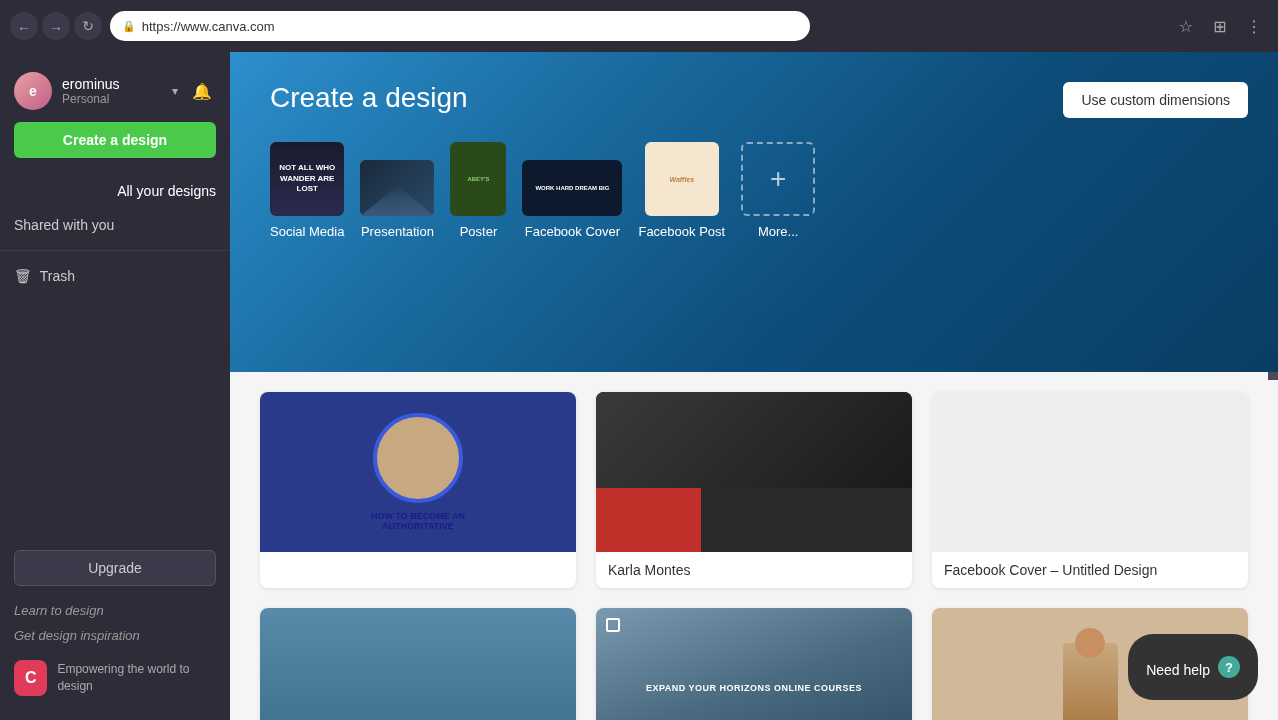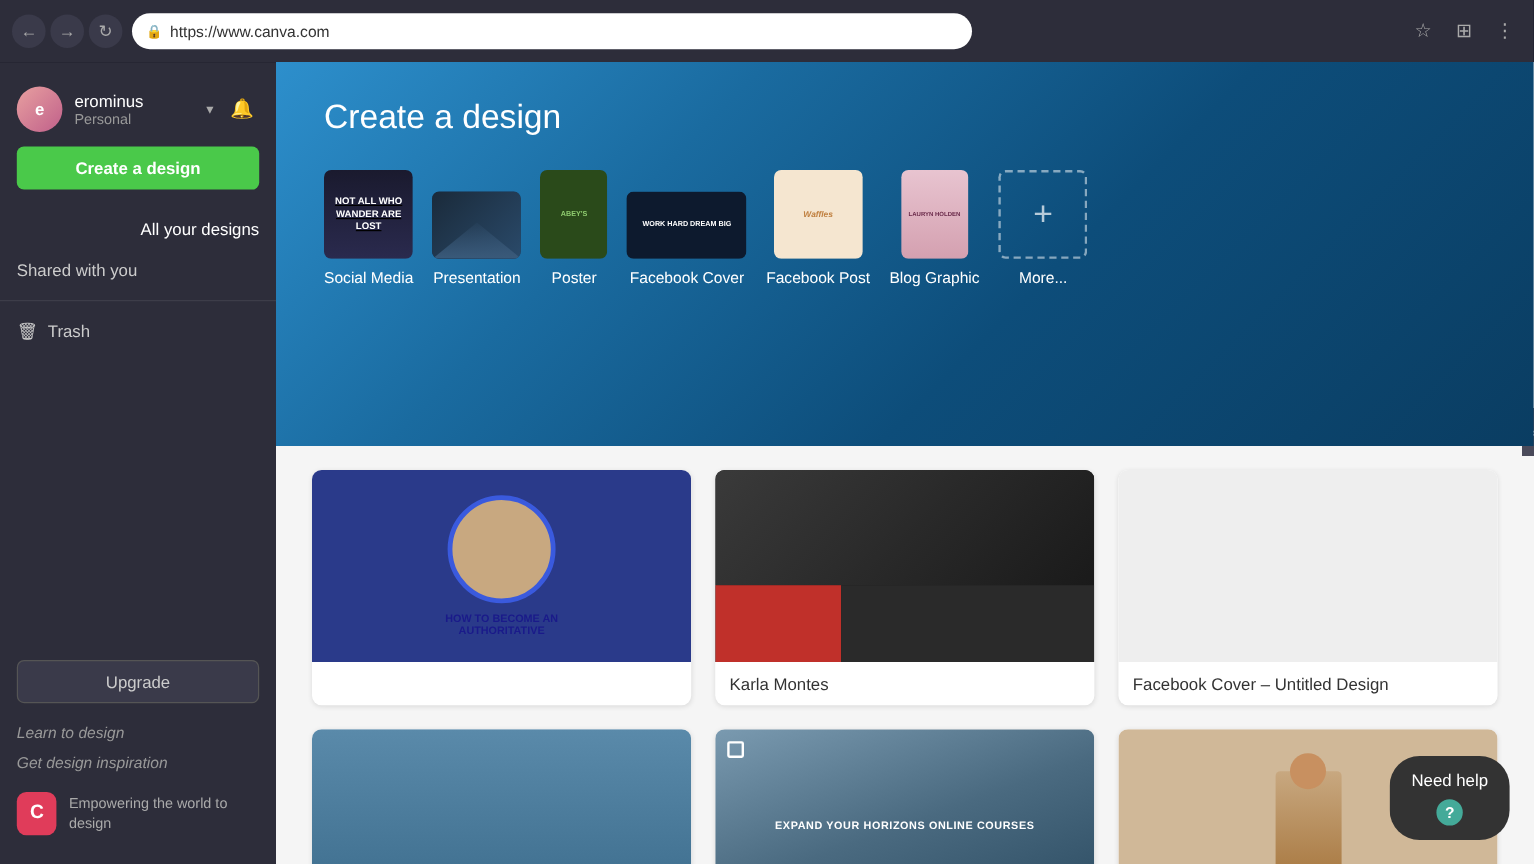--- a/index.html
+++ b/index.html
@@ -71,21 +71,21 @@
 
     
     .recent-section { padding: 20px 30px; background: #f5f5f5; }
     .designs-grid { display: grid; grid-template-columns: repeat(3, 1fr); gap: 20px; }
     .design-card { background: white; border-radius: 8px; overflow: hidden; cursor: pointer; box-shadow: 0 1px 4px rgba(0,0,0,0.1); }
     .design-card-img { width: 100%; height: 160px; object-fit: cover; background: #ddd; overflow: hidden; position: relative; }
     .design-card-info { padding: 10px 12px; }
     .design-card-title { font-size: 14px; color: #333; font-weight: 400; }
 
     
-    .social-inner { width: 100%; height: 100%; background: linear-gradient(to bottom, #1a1a2e, #2a2a4e); display: flex; align-items: center; justify-content: flex-start; padding: 8px; text-decoration: underline; }
+    .social-inner { width: 100%; height: 100%; background: linear-gradient(to bottom, #1a1a2e, #2a2a4e); display: flex; align-items: center; justify-content: flex-start; padding: 8px; }
     .social-text { color: white; font-size: 8px; font-weight: bold; text-align: center; line-height: 1.3; }
 
     .pres-inner { width: 100%; height: 100%; background: linear-gradient(135deg, #1a2a3a 0%, #2a4a6a 100%); position: relative; }
     .pres-mountain { position: absolute; bottom: 0; width: 100%; height: 60%; background: linear-gradient(to top, #3a5a7a, transparent); clip-path: polygon(0% 100%, 50% 10%, 100% 100%); }
 
     .poster-inner { width: 100%; height: 100%; background: #2a4a1a; display: flex; align-items: center; justify-content: center; padding: 4px; }
     .poster-text { color: #8fcc6f; font-size: 6px; text-align: center; font-weight: bold; }
 
     .fbcover-inner { width: 100%; height: 100%; background: #0d1a2e; display: flex; align-items: center; justify-content: center; }
     .fbcover-text { color: white; font-size: 6px; text-align: center; font-weight: bold; }
@@ -103,21 +103,21 @@
     .card-thumb-1 { width: 100%; height: 100%; background: #2a3a6a; display: flex; align-items: center; justify-content: center; padding: 10px; }
 
     .card-thumb-2 { width: 100%; height: 100%; background: #1a1a1a; position: relative; }
 
     
     .main-content::-webkit-scrollbar { width: 8px; }
     .main-content::-webkit-scrollbar-track { background: #e0e0e0; }
     .main-content::-webkit-scrollbar-thumb { background: #bbb; border-radius: 4px; }
 
     
-    .need-help-btn { position: fixed; bottom: 20px; right: 20px; background: #333; color: white; border: none; border-radius: 25px; padding: 12px 18px; font-size: 14px; cursor: pointer; display: flex; align-items: center; gap: 8px; z-index: 100; flex-direction: column; }
+    .need-help-btn { position: fixed; bottom: 20px; right: 20px; background: #333; color: white; border: none; border-radius: 25px; padding: 22px 18px; font-size: 14px; cursor: pointer; display: flex; align-items: flex-end; gap: 8px; z-index: 100; }
     .help-circle { width: 22px; height: 22px; background: #4a9; border-radius: 50%; display: flex; align-items: center; justify-content: center; font-size: 13px; font-weight: bold; }
 
     .sidebar-arrow { position: absolute; right: -10px; top: 50%; transform: translateY(-50%); width: 20px; height: 40px; background: #4a4a5a; border-radius: 0 4px 4px 0; display: flex; align-items: center; justify-content: center; color: white; font-size: 12px; }
   </style>
 </head>
 <body>
 
 <div class="browser-chrome">
   <div class="nav-buttons">
     <button class="nav-btn">←</button>
@@ -175,20 +175,21 @@
         <div class="canva-logo">C</div>
         <span class="canva-tagline">Empowering the world to design</span>
       </div>
     </div>
   </div>
 
   <div class="main-content">
 
     <div class="design-header">
       <h1 class="design-header-title">Create a design</h1>
+      <button class="custom-dim-btn">Use custom dimensions</button>
 
       <div class="templates-row">
 
         <div class="template-item">
           <div class="template-thumbnail tmpl-social">
             <div class="social-inner">
               <div class="social-text">NOT ALL WHO WANDER ARE LOST</div>
             </div>
           </div>
           <span class="template-label">Social Media</span>
@@ -223,28 +224,20 @@
 
         <div class="template-item">
           <div class="template-thumbnail tmpl-fbpost">
             <div class="fbpost-inner">
               <div class="fbpost-text">Waffles</div>
             </div>
           </div>
           <span class="template-label">Facebook Post</span>
         </div>
 
-        <div class="template-item">
-          <div class="template-thumbnail tmpl-blog">
-            <div class="blog-inner">
-              <div class="blog-text">LAURYN HOLDEN</div>
-            </div>
-          </div>
-          <span class="template-label">Blog Graphic</span>
-        </div>
 
 
         <div class="template-item">
           <div class="template-thumbnail tmpl-more">
             <span>+</span>
           </div>
           <span class="template-label">More...</span>
         </div>
 
       </div>

